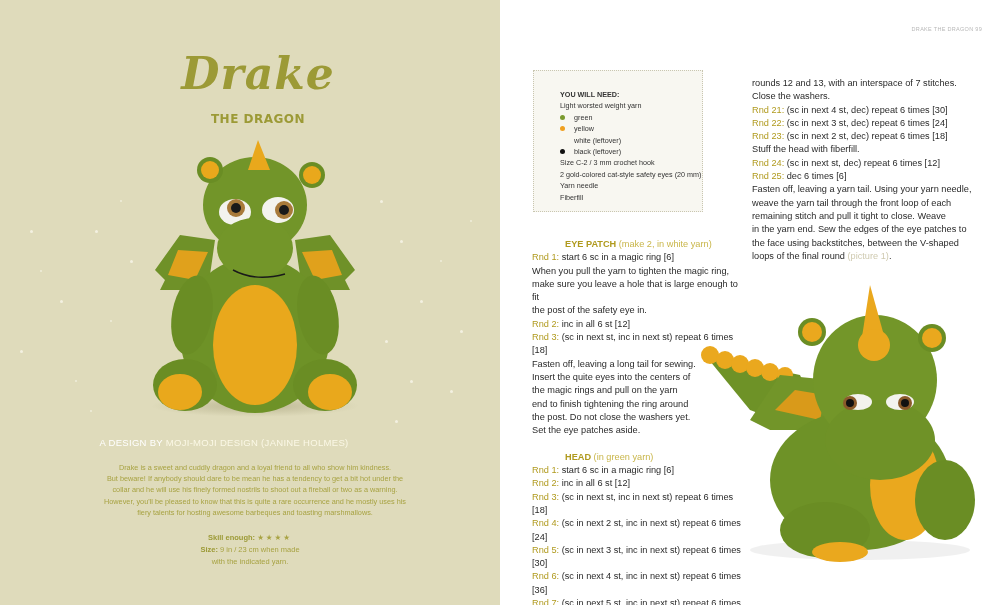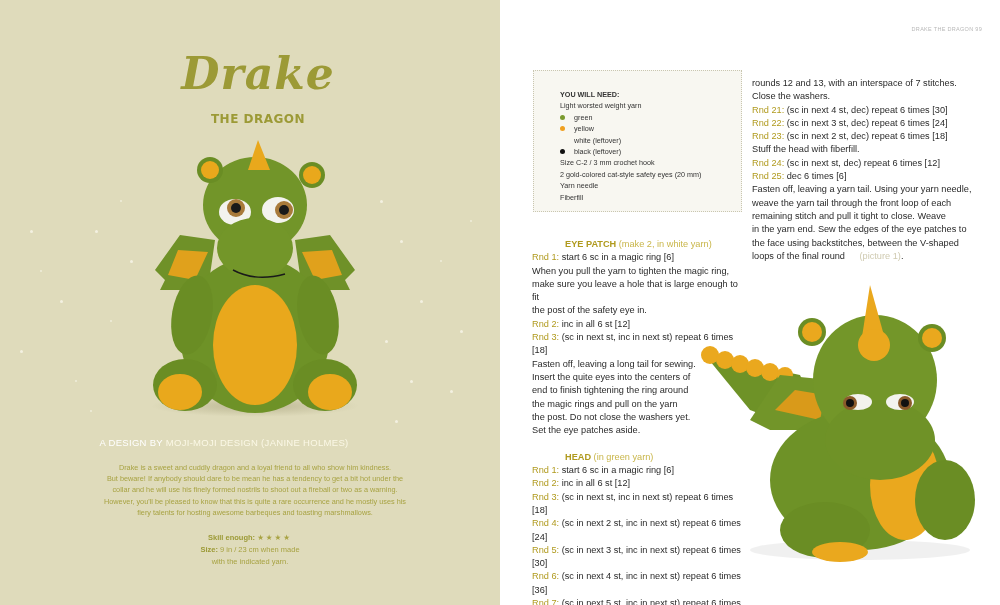--- a/index.html
+++ b/index.html
@@ -57,35 +57,35 @@
       font-size: 7.5px; line-height: 12px; color: #a8a343;
     }
     .meta b { color: #9c9a36; }
     .meta .stars { letter-spacing: 2px; }
 
     
     .running-head {
       position: absolute; right: 18px; top: 26px; font-size: 5.5px; color: #b8b8b8; letter-spacing: .3px;
     }
     .need-box {
-      position: absolute; left: 533px; top: 70px; width: 209px; height: 142px;
+      position: absolute; left: 533px; top: 70px; width: 170px; height: 142px;
       border: 1px dotted #c9c6b0; background: #f8f7f1;
       padding: 18px 0 0 26px;
       font-size: 7.2px; line-height: 11.4px; color: #333;
     }
     .need-box .head { font-weight: bold; font-size: 7.2px; }
     .need-box .yarn { display: flex; align-items: center; }
     .need-box .dot { width: 5px; height: 5px; border-radius: 50%; margin-right: 9px; display: inline-block; }
     .need-box .dot.none { background: transparent; }
 
     .col { position: absolute; font-size: 9.2px; line-height: 13.3px; color: #2a2a2a; }
     .col .rnd { color: #b09a1e; }
     .col .sec { color: #b09a1e; font-weight: bold; margin-left: 33px; }
     .col .paren { color: #c9b64a; font-weight: normal; }
-    .col .pic { color: #cfcab0; margin-left: 12px; }
+    .col .pic { color: #cfcab0; }
     .col1 { left: 532px; top: 238px; width: 215px; }
     .col2 { left: 752px; top: 77px; width: 240px; }
     .col .gap { height: 13.3px; }
 
     .dragon-right { position: absolute; left: 690px; top: 280px; width: 300px; height: 285px; }
   </style>
 </head>
 <body>
 
 <div class="spread">
@@ -218,22 +218,22 @@
   </div>
   <div id="eye-lines">
       <div><span class="rnd">Rnd 1:</span><span> start 6 sc in a magic ring [6]</span></div>
       <div><span>When you pull the yarn to tighten the magic ring,</span></div>
       <div><span>make sure you leave a hole that is large enough to fit</span></div>
       <div><span>the post of the safety eye in.</span></div>
       <div><span class="rnd">Rnd 2:</span><span> inc in all 6 st [12]</span></div>
       <div><span class="rnd">Rnd 3:</span><span> (sc in next st, inc in next st) repeat 6 times [18]</span></div>
       <div><span>Fasten off, leaving a long tail for sewing.</span></div>
       <div><span>Insert the quite eyes into the centers of</span></div>
+      <div><span>the magic rings and pull on the yarn</span></div>
       <div><span>end to finish tightening the ring around</span></div>
-      <div><span>the magic rings and pull on the yarn</span></div>
       <div><span>the post. Do not close the washers yet.</span></div>
       <div><span>Set the eye patches aside.</span></div>
     </div>
   <div class="gap"></div>
   <div>
     <span class="sec">HEAD</span>
     <span class="paren">(in green yarn)</span>
   </div>
   <div id="head-lines">
       <div><span class="rnd">Rnd 1:</span><span> start 6 sc in a magic ring [6]</span></div>

